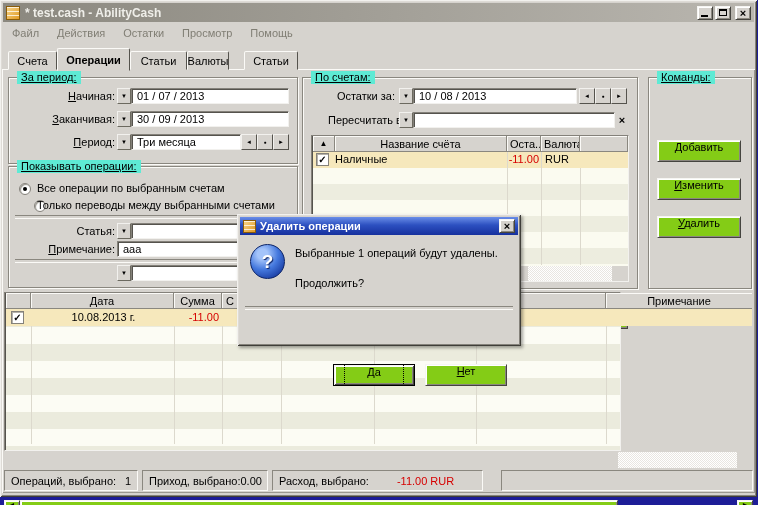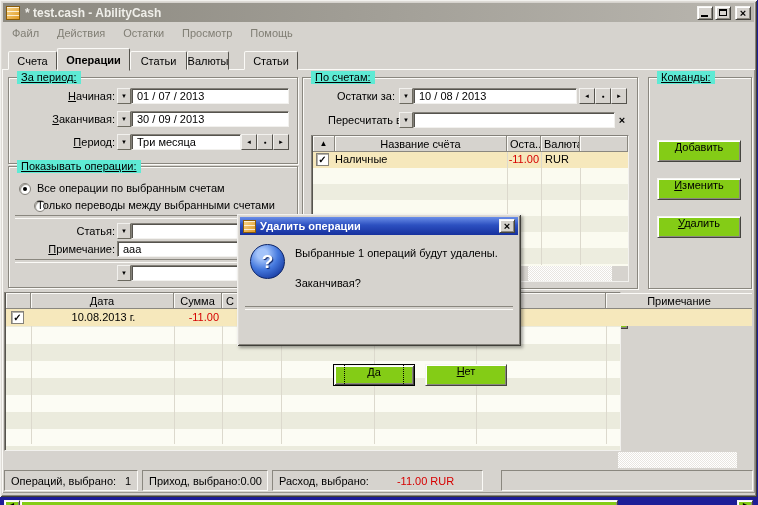--- a/index.html
+++ b/index.html
@@ -322,21 +322,21 @@
       <span class="appicon" style="width:13px;height:13px"></span>
       <span class="dlg-title">Удалить операции</span>
       <span class="winbtn">
           <span class="glyph-x">×</span>
         </span>
     </div>
     <div class="qicon">
         <span>?</span>
       </div>
     <span class="abs" style="left:58px;top:33px">Выбранные 1 операций будут удалены.</span>
-    <span class="abs" style="left:58px;top:63px">Заканчивая?</span>
+    <span class="abs" style="left:58px;top:63px">Продолжить?</span>
     <div class="abs" style="left:8px;top:92px;width:268px;height:2px;border-top:1px solid #8a877f;border-bottom:1px solid #fbfaf7"></div>
     <div class="btn3d defbtn abs" style="left:96px;top:102px;width:82px;height:22px">
       <span class="focusrect u-first">Да</span>
     </div>
     <div class="btn3d abs" style="left:188px;top:102px;width:82px;height:22px">
       <span class="u-first">Нет</span>
     </div>
   </div>
 
 </div>

